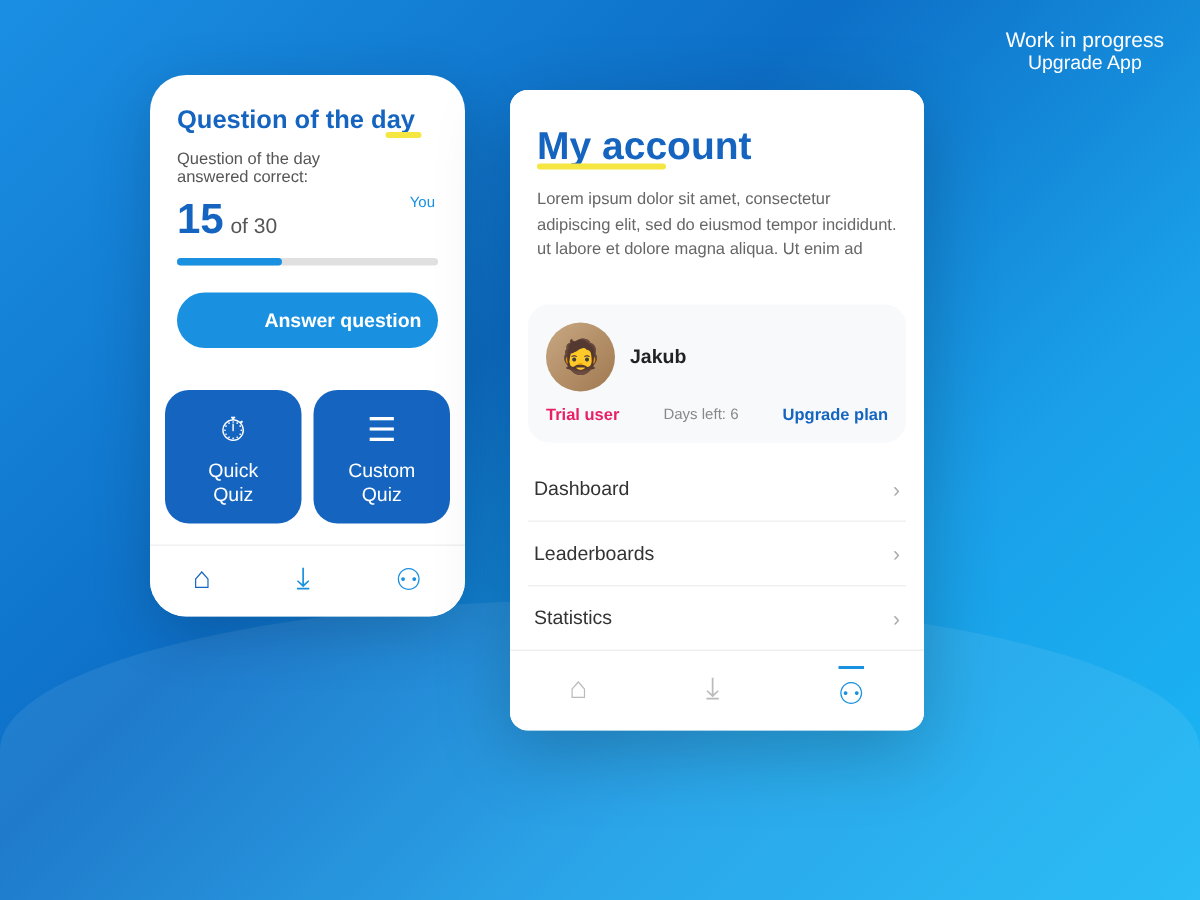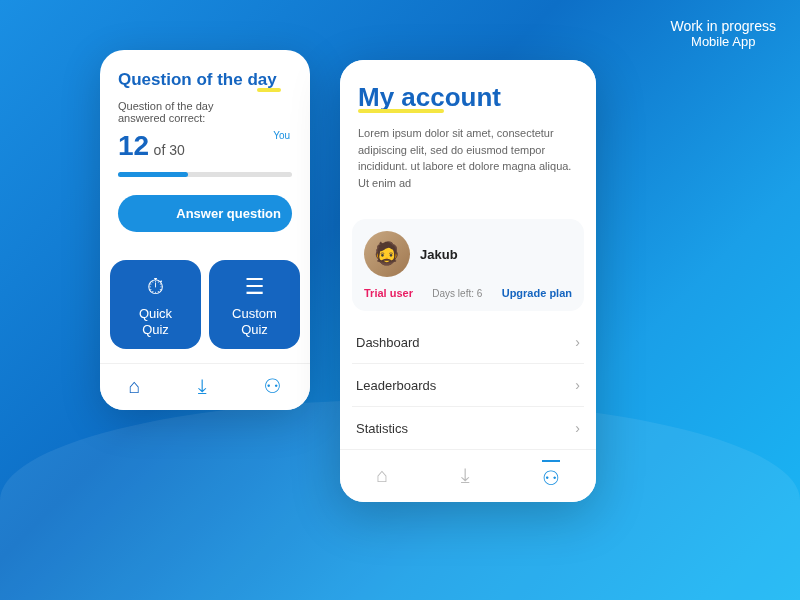--- a/index.html
+++ b/index.html
@@ -163,23 +163,23 @@
       font-size: 20px;
       color: #1a90e0;
       cursor: pointer;
     }
     .nav-icon.active {
       color: #1565c0;
     }
 
     
     .account-card {
-      width: 256px;
+      width: 276px;
       background: white;
-      border-radius: 24px;
+      border-radius: 12px;
       overflow: hidden;
       box-shadow: 0 14px 50px rgba(0,0,0,0.22);
       margin-top: 10px;
     }
 
     .account-header {
       padding: 22px 18px 14px;
       background: white;
     }
 
@@ -328,33 +328,33 @@
       margin-bottom: 2px;
     }
   </style>
 </head>
 <body>
 
 <div class="bg-wave"></div>
 
 <div class="watermark">
   <div class="watermark-title">Work in progress</div>
-  <div class="watermark-sub">Mobile App</div>
+  <div class="watermark-sub">Upgrade App</div>
 </div>
 
 <div class="cards-container">
 
   <div class="phone-card">
     <div class="card-body">
       <div class="qod-title">Question of the day</div>
       <div class="qod-subtitle">
         <span>Question of the day<br>answered correct:</span>
       </div>
       <div class="qod-score-row">
-        <span class="qod-score">12</span>
+        <span class="qod-score">15</span>
         <span class="qod-of">of 30</span>
         <span class="you-label">You</span>
       </div>
       <div class="progress-bar-bg">
         <div class="progress-bar-fill"></div>
       </div>
       <button class="answer-btn">Answer question</button>
     </div>
 
     <div class="quiz-buttons">

